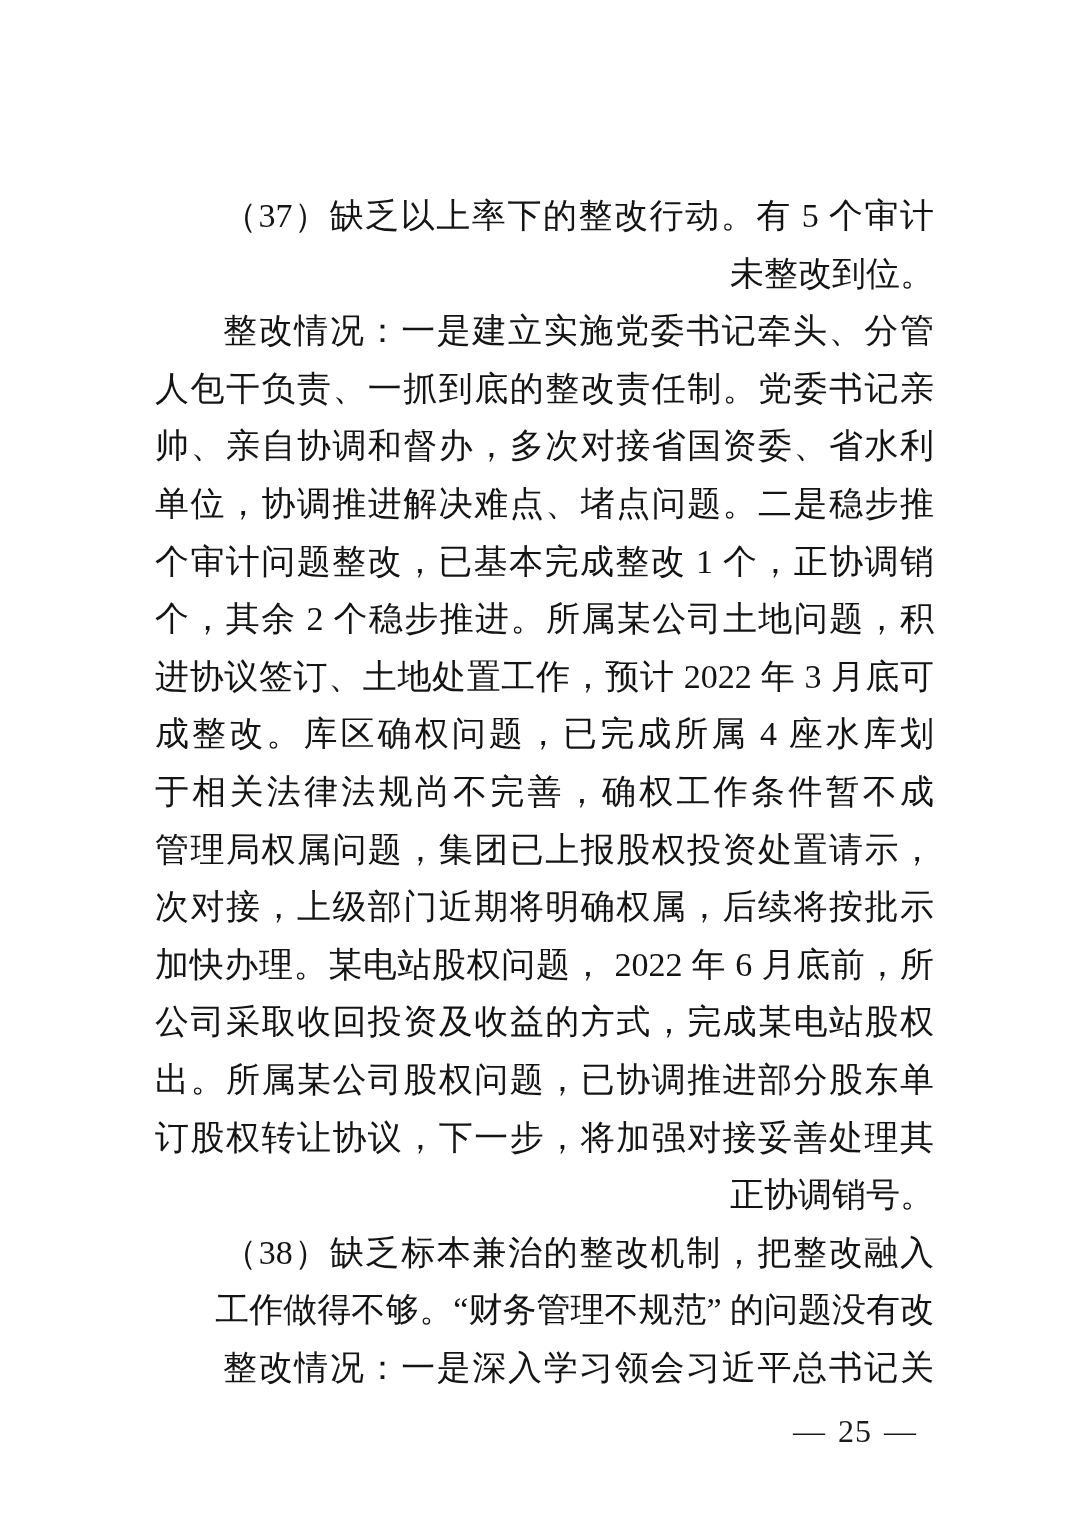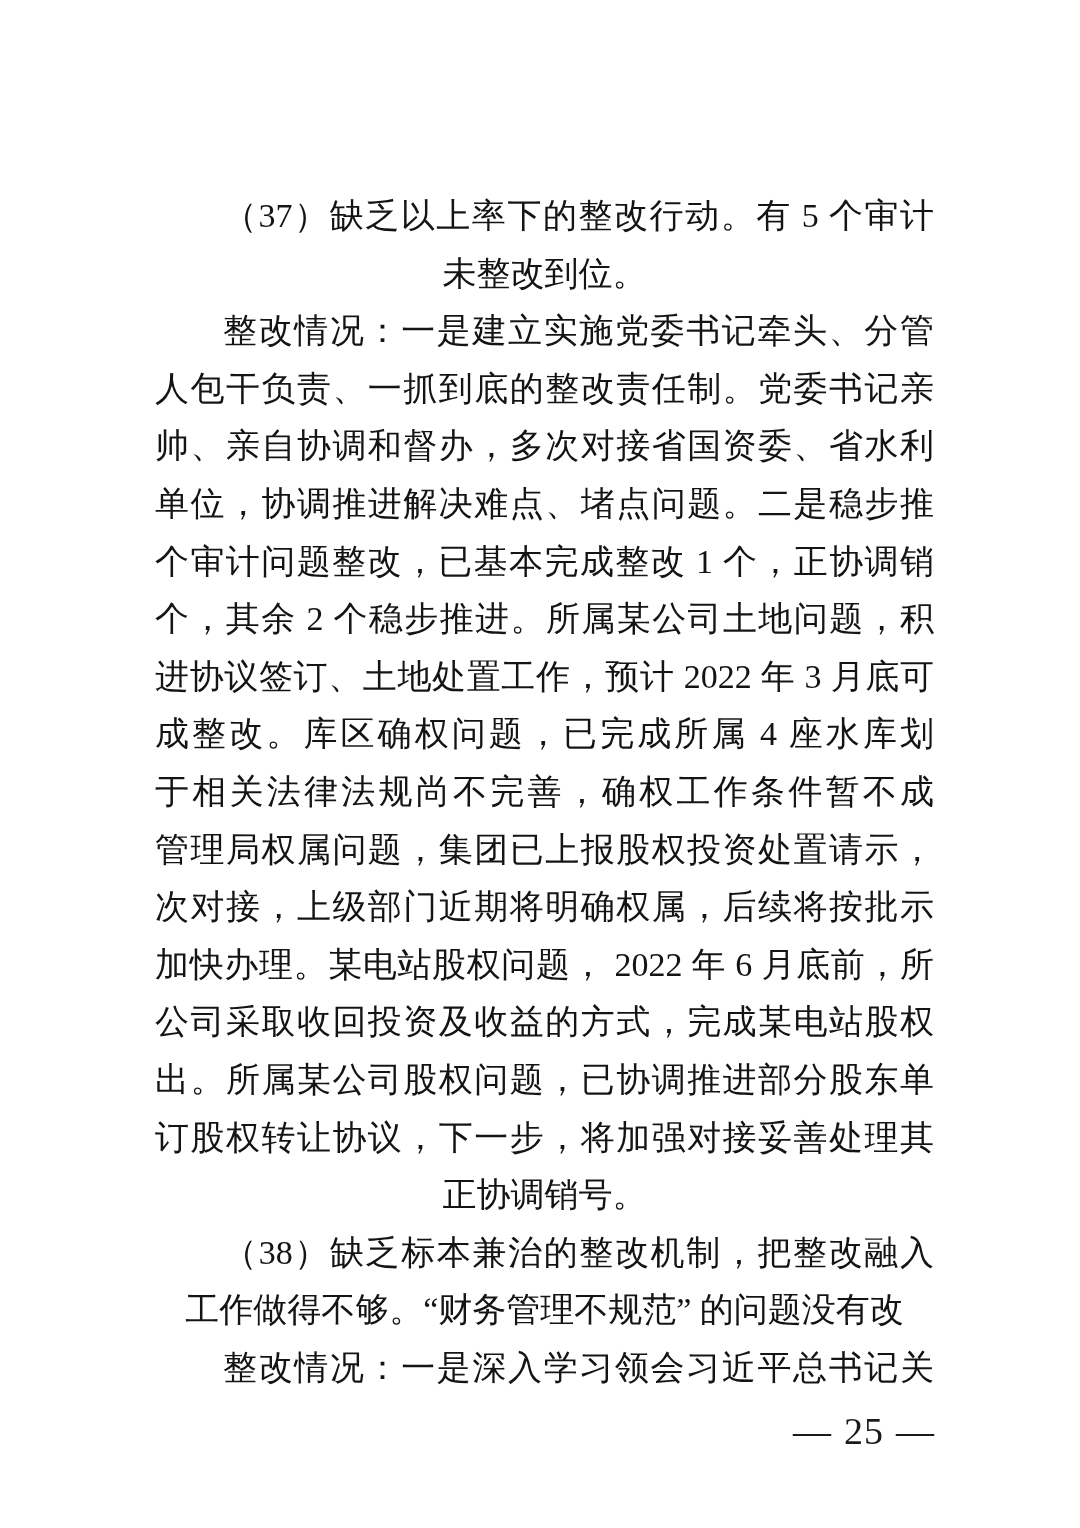--- a/index.html
+++ b/index.html
@@ -19,39 +19,39 @@
     position: absolute;
     left: 155px;
     top: 187px;
     width: 779px;
     color: #141414;
     font-size: 34px;
   }
   .line {
     height: 57.6px;
     line-height: 57.6px;
-    text-align: center;
+    text-align: right;
     white-space: pre-wrap;
     overflow: hidden;
   }
   .line.justify {
     text-align: justify;
     text-align-last: justify;
     white-space: normal;
   }
   .line.indent {
     text-indent: 68px;
   }
   .footer {
     position: absolute;
     left: 793px;
     top: 1413px;
     height: 36px;
     line-height: 36px;
-    font-size: 38px;
+    font-size: 32px;
     color: #1a1a1a;
     letter-spacing: 1px;
     white-space: pre;
   }
   .footer span { display: inline-block; }
   .footer .num { margin: 0 12px; }
 </style>
 </head>
 <body>
 

